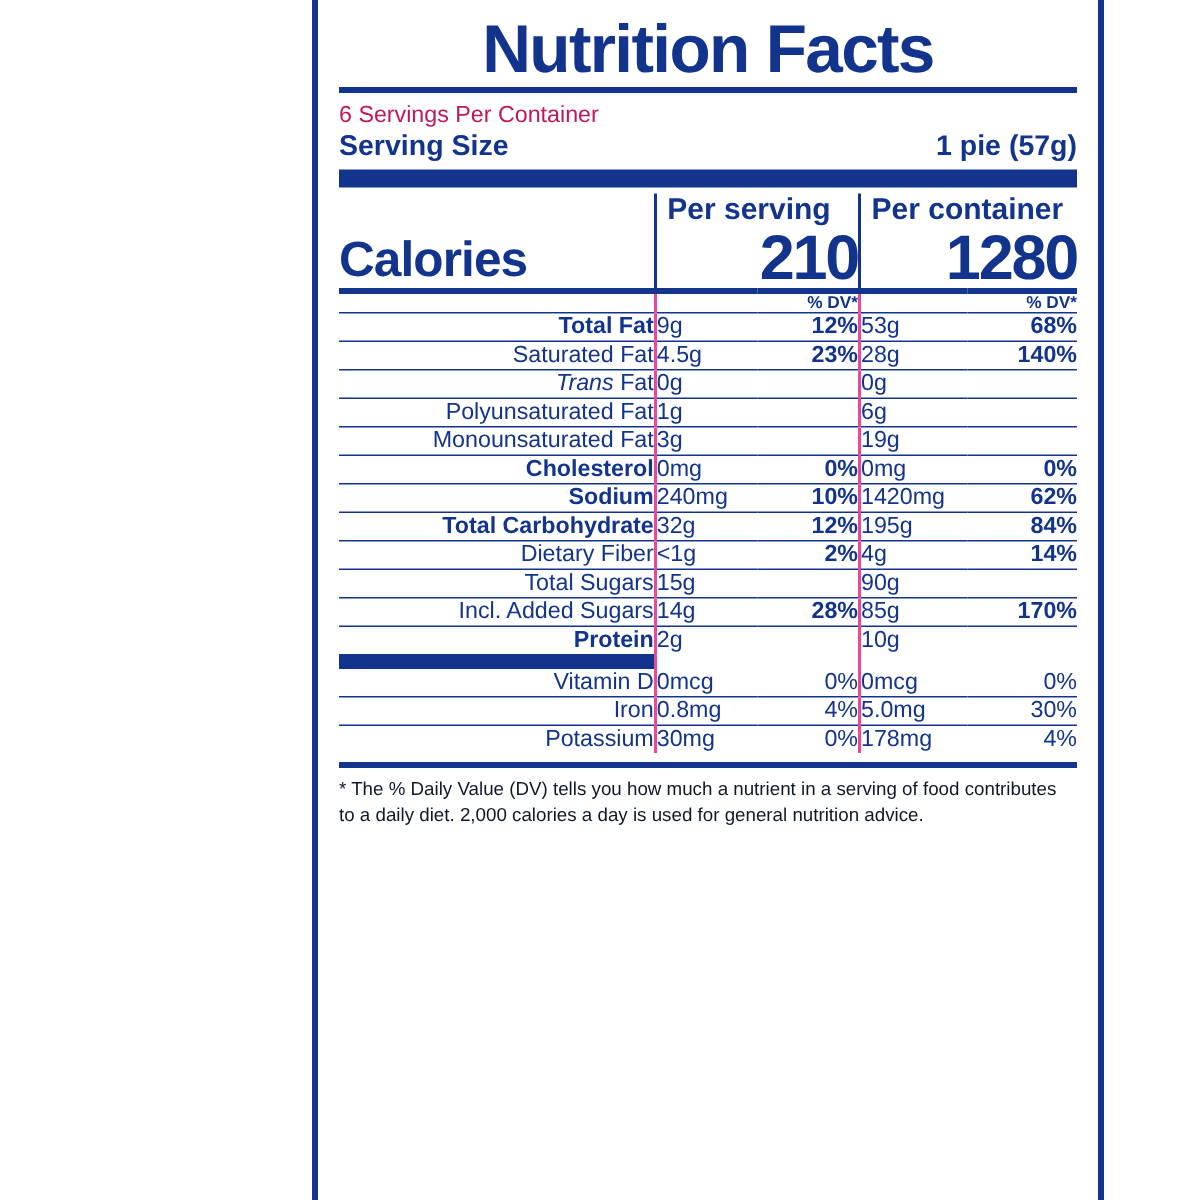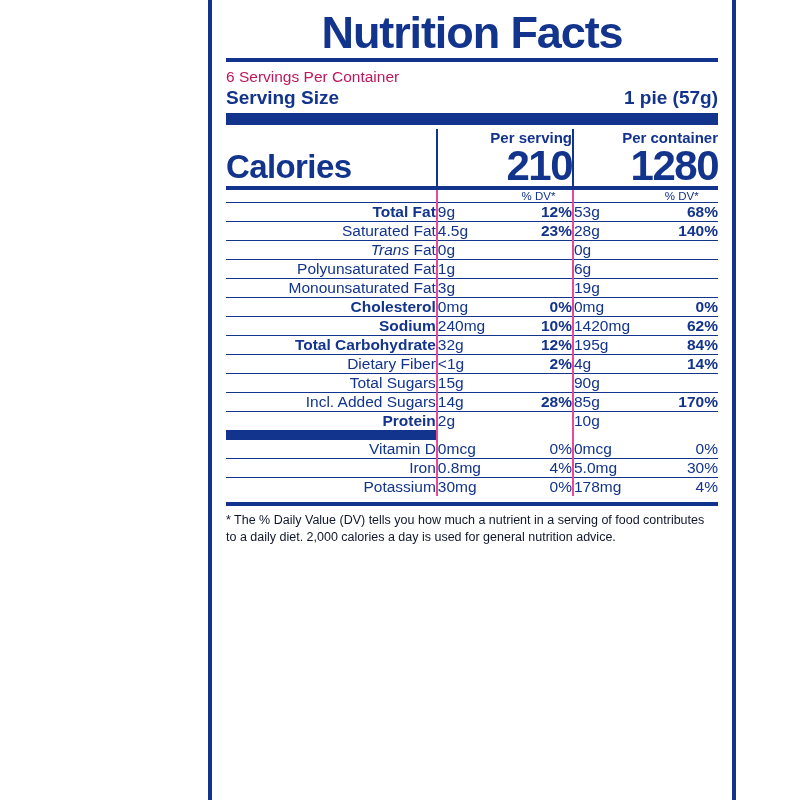--- a/index.html
+++ b/index.html
@@ -69,33 +69,33 @@
   }
 
   
   col.c-name { width: 192px; }
   col.c-a1   { width: 62px; }
   col.c-a2   { width: 62px; }
   col.c-b1   { width: 66px; }
   col.c-b2   { width: 66px; }
 
   .colhead {
-    font-size: 15px;
-    font-weight: bold;
-    text-align: right;
+    font-size: 20px;
+    font-weight: bold;
+    text-align: left;
     padding-bottom: 2px;
   }
   .cell-left-border {
     border-left: 2px solid #13348c;
     padding-left: 7px !important;
   }
   .dvhead {
     font-size: 11.5px;
-    font-weight: normal;
-    text-align: center;
+    font-weight: bold;
+    text-align: right;
     padding-bottom: 2px;
   }
 
   .cal-label {
     font-size: 33px;
     font-weight: bold;
     letter-spacing: -0.6px;
     padding-bottom: 2px;
   }
   .cal-val {

